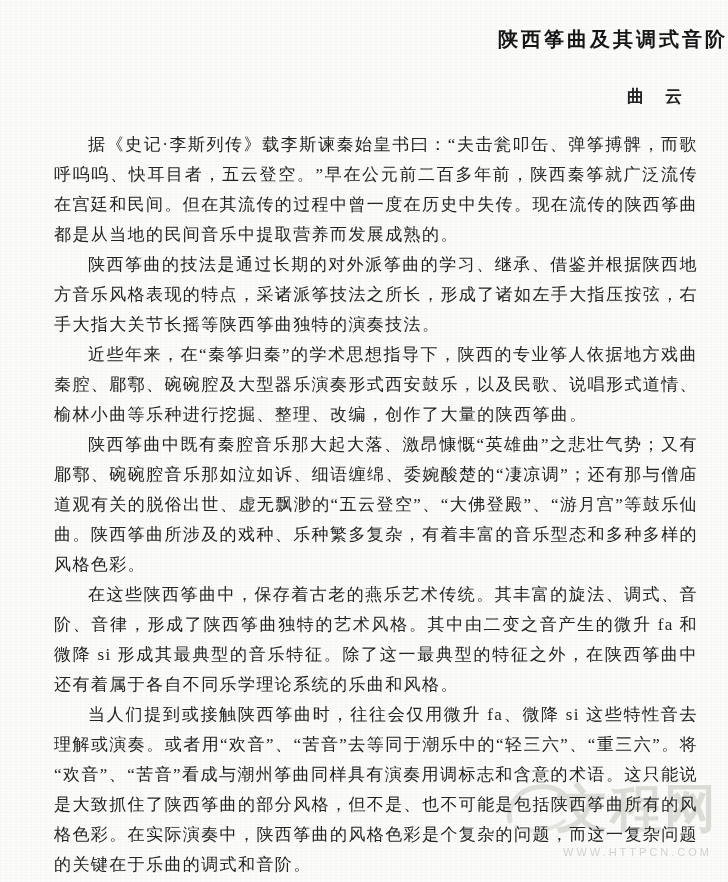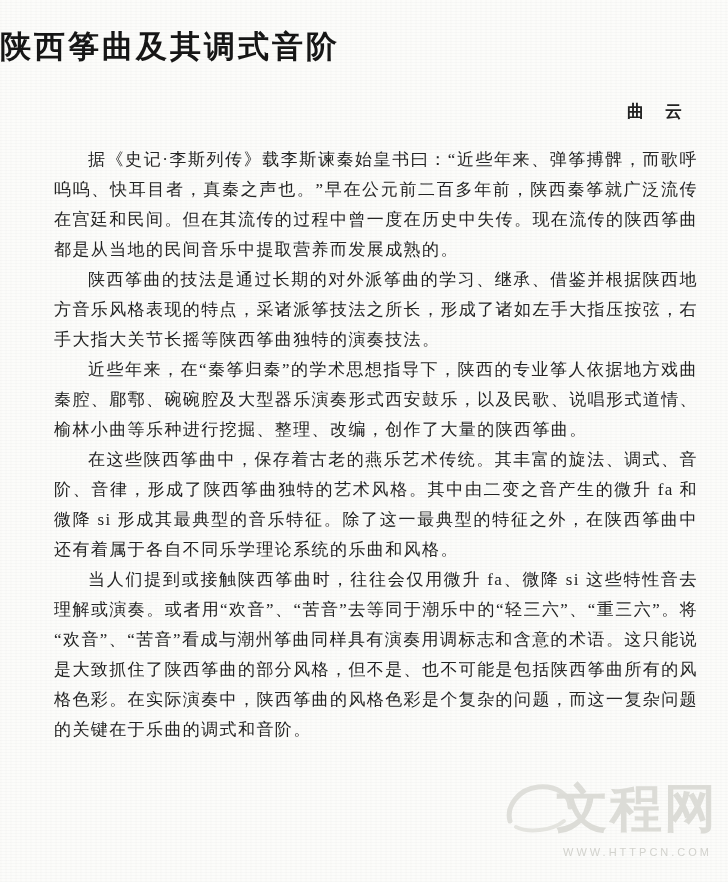--- a/index.html
+++ b/index.html
@@ -25,22 +25,22 @@
         transparent 1px, transparent 3px),
       repeating-linear-gradient(90deg,
         rgba(150,140,120,0.02) 0px, rgba(150,140,120,0.02) 2px,
         transparent 2px, transparent 5px),
       #fcfcfa;
     color: #1e1e1e;
   }
   .doc-title {
     margin: 0;
     padding-top: 26px;
-    text-align: left;
-    font-size: 31px;
+    text-align: right;
+    font-size: 20px;
     font-weight: bold;
     letter-spacing: 3px;
     color: #161616;
   }
   .author-line {
     margin-top: 32px;
     padding-right: 44px;
     text-align: right;
     font-size: 17px;
     font-weight: bold;
@@ -105,23 +105,24 @@
 </head>
 <body>
 
 <div class="page">
 
   <h1 class="doc-title">陕西筝曲及其调式音阶</h1>
 
   <div class="author-line">曲　云</div>
 
   <div class="content">
-    <p>据《史记·李斯列传》载李斯谏秦始皇书曰：“近些年来、弹筝搏髀，而歌呼呜呜、快耳目者，真秦之声也。”早在公元前二百多年前，陕西秦筝就广泛流传在宫廷和民间。但在其流传的过程中曾一度在历史中失传。现在流传的陕西筝曲都是从当地的民间音乐中提取营养而发展成熟的。</p>
+    <p>据《史记·李斯列传》载李斯谏秦始皇书曰：“夫击瓮叩缶、弹筝搏髀，而歌呼呜呜、快耳目者，五云登空。”早在公元前二百多年前，陕西秦筝就广泛流传在宫廷和民间。但在其流传的过程中曾一度在历史中失传。现在流传的陕西筝曲都是从当地的民间音乐中提取营养而发展成熟的。</p>
     <p>陕西筝曲的技法是通过长期的对外派筝曲的学习、继承、借鉴并根据陕西地方音乐风格表现的特点，采诸派筝技法之所长，形成了诸如左手大指压按弦，右手大指大关节长摇等陕西筝曲独特的演奏技法。</p>
     <p>近些年来，在“秦筝归秦”的学术思想指导下，陕西的专业筝人依据地方戏曲秦腔、郿鄠、碗碗腔及大型器乐演奏形式西安鼓乐，以及民歌、说唱形式道情、榆林小曲等乐种进行挖掘、整理、改编，创作了大量的陕西筝曲。</p>
+    <p>陕西筝曲中既有秦腔音乐那大起大落、激昂慷慨“英雄曲”之悲壮气势；又有郿鄠、碗碗腔音乐那如泣如诉、细语缠绵、委婉酸楚的“凄凉调”；还有那与僧庙道观有关的脱俗出世、虚无飘渺的“五云登空”、“大佛登殿”、“游月宫”等鼓乐仙曲。陕西筝曲所涉及的戏种、乐种繁多复杂，有着丰富的音乐型态和多种多样的风格色彩。</p>
     <p>在这些陕西筝曲中，保存着古老的燕乐艺术传统。其丰富的旋法、调式、音阶、音律，形成了陕西筝曲独特的艺术风格。其中由二变之音产生的微升 fa 和微降 si 形成其最典型的音乐特征。除了这一最典型的特征之外，在陕西筝曲中还有着属于各自不同乐学理论系统的乐曲和风格。</p>
     <p>当人们提到或接触陕西筝曲时，往往会仅用微升 fa、微降 si 这些特性音去理解或演奏。或者用“欢音”、“苦音”去等同于潮乐中的“轻三六”、“重三六”。将“欢音”、“苦音”看成与潮州筝曲同样具有演奏用调标志和含意的术语。这只能说是大致抓住了陕西筝曲的部分风格，但不是、也不可能是包括陕西筝曲所有的风格色彩。在实际演奏中，陕西筝曲的风格色彩是个复杂的问题，而这一复杂问题的关键在于乐曲的调式和音阶。</p>
 
   </div>
 
   <div class="watermark">
     <div class="wm-logo-row">
       <span class="wm-swoosh">
         <svg width="70" height="60" viewBox="0 0 70 60" aria-hidden="true">
           <path d="M6,44 C2,30 14,12 34,10 C52,8 66,18 66,30" fill="none" stroke="#dcdcd7" stroke-width="5" stroke-linecap="round"></path>

